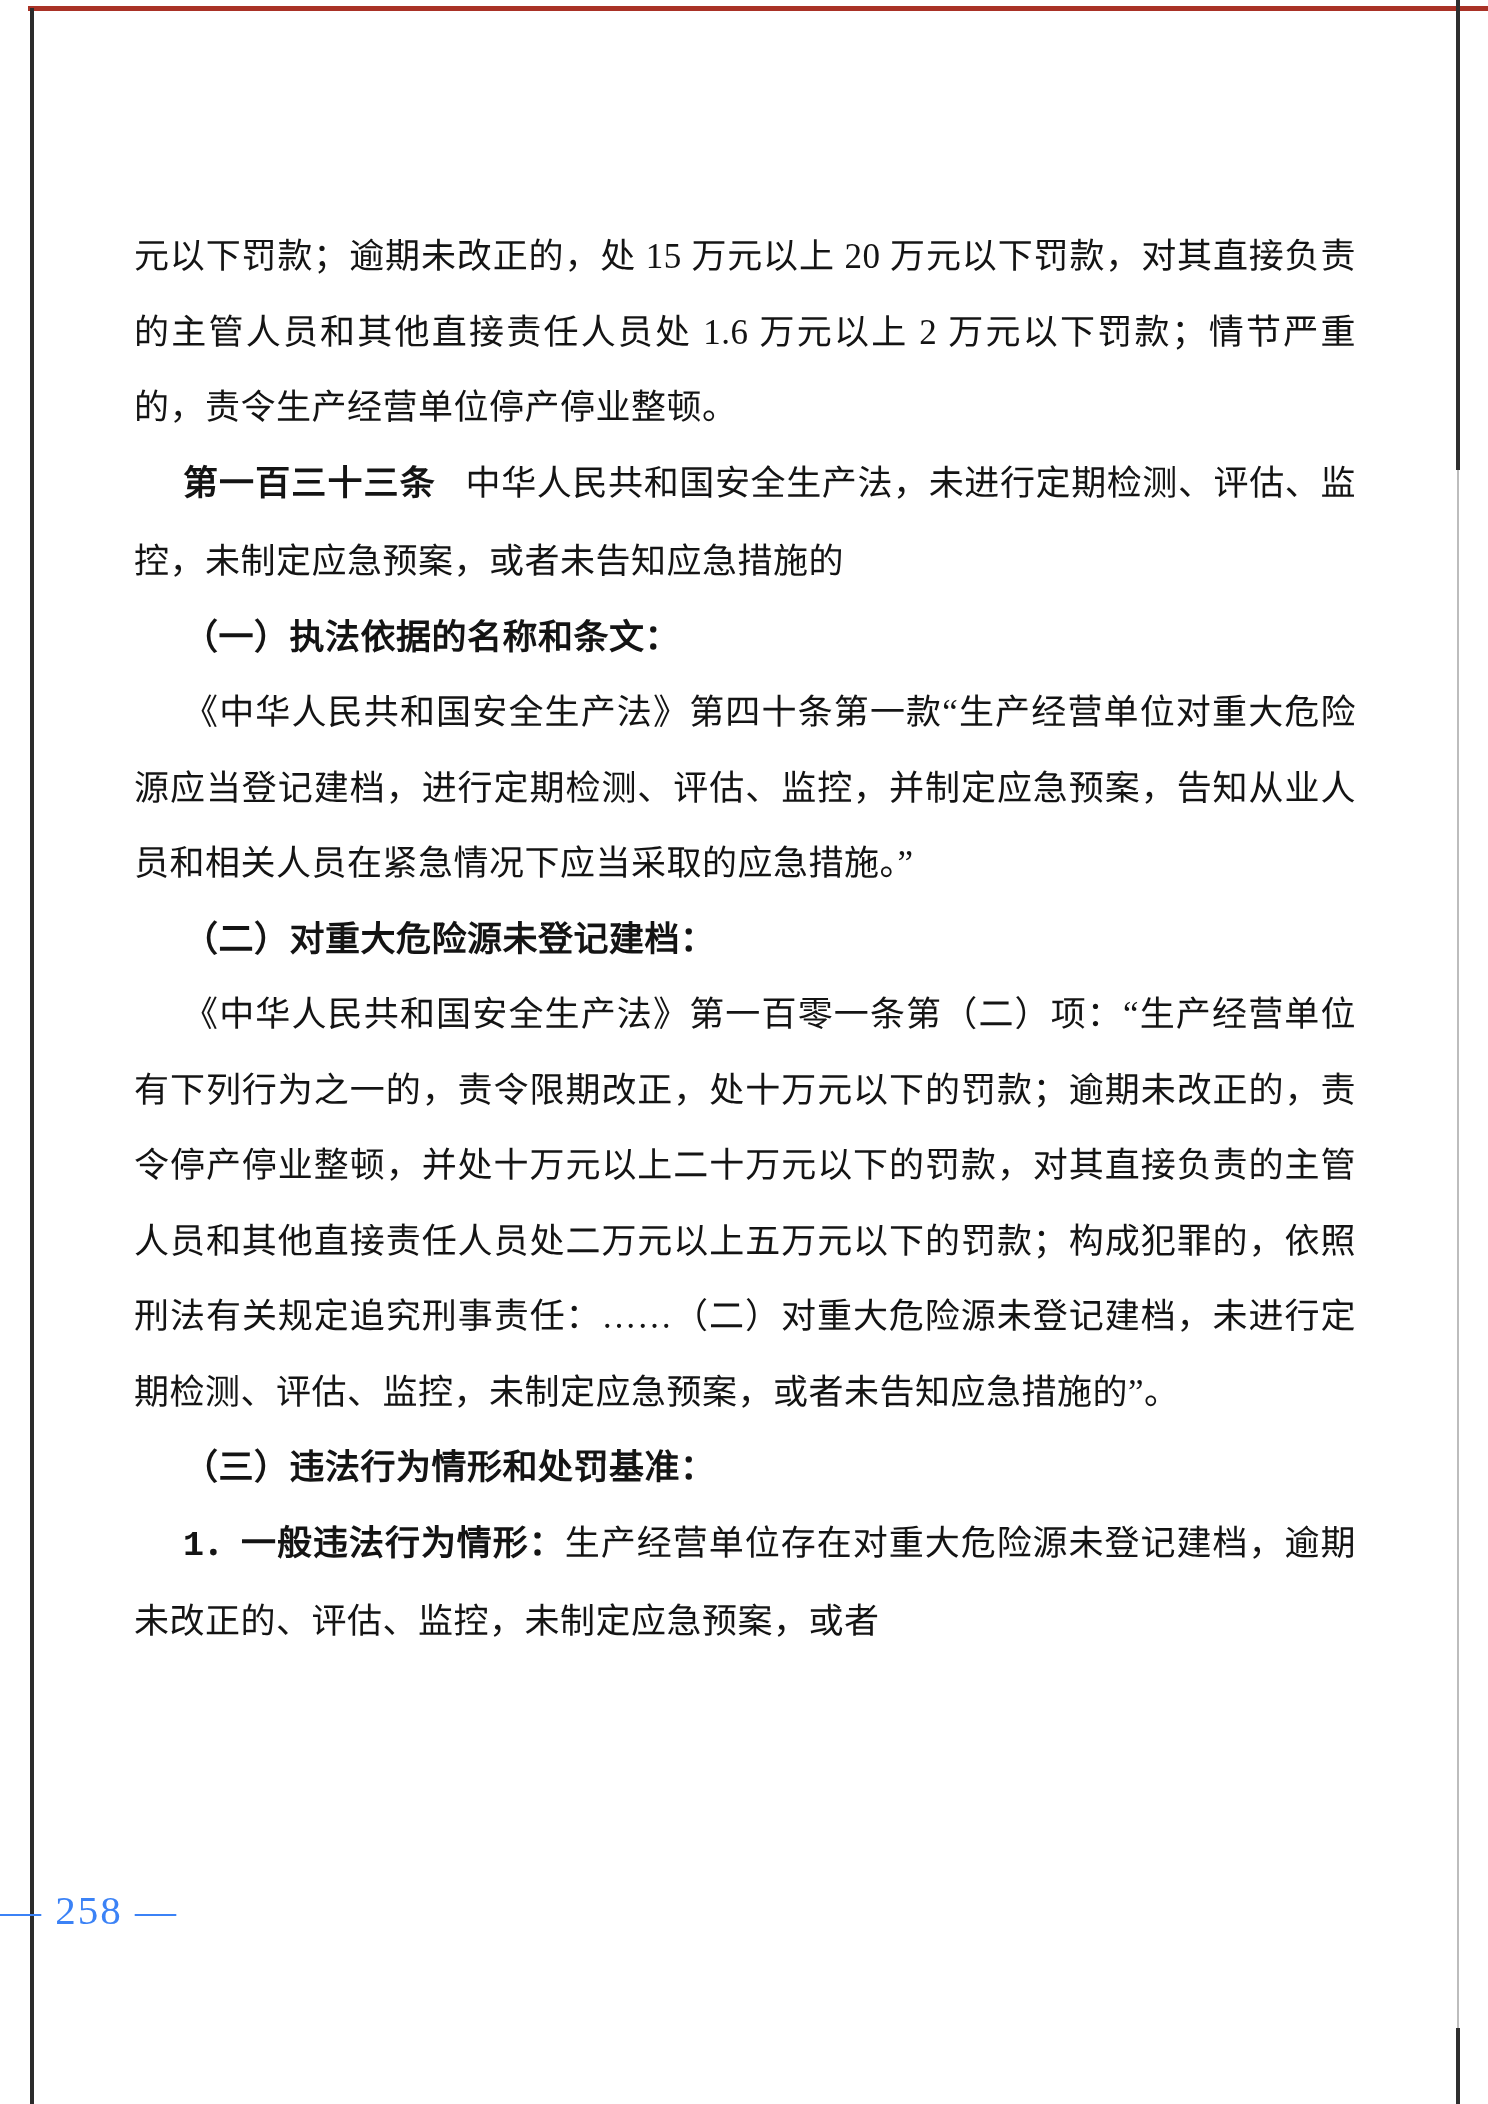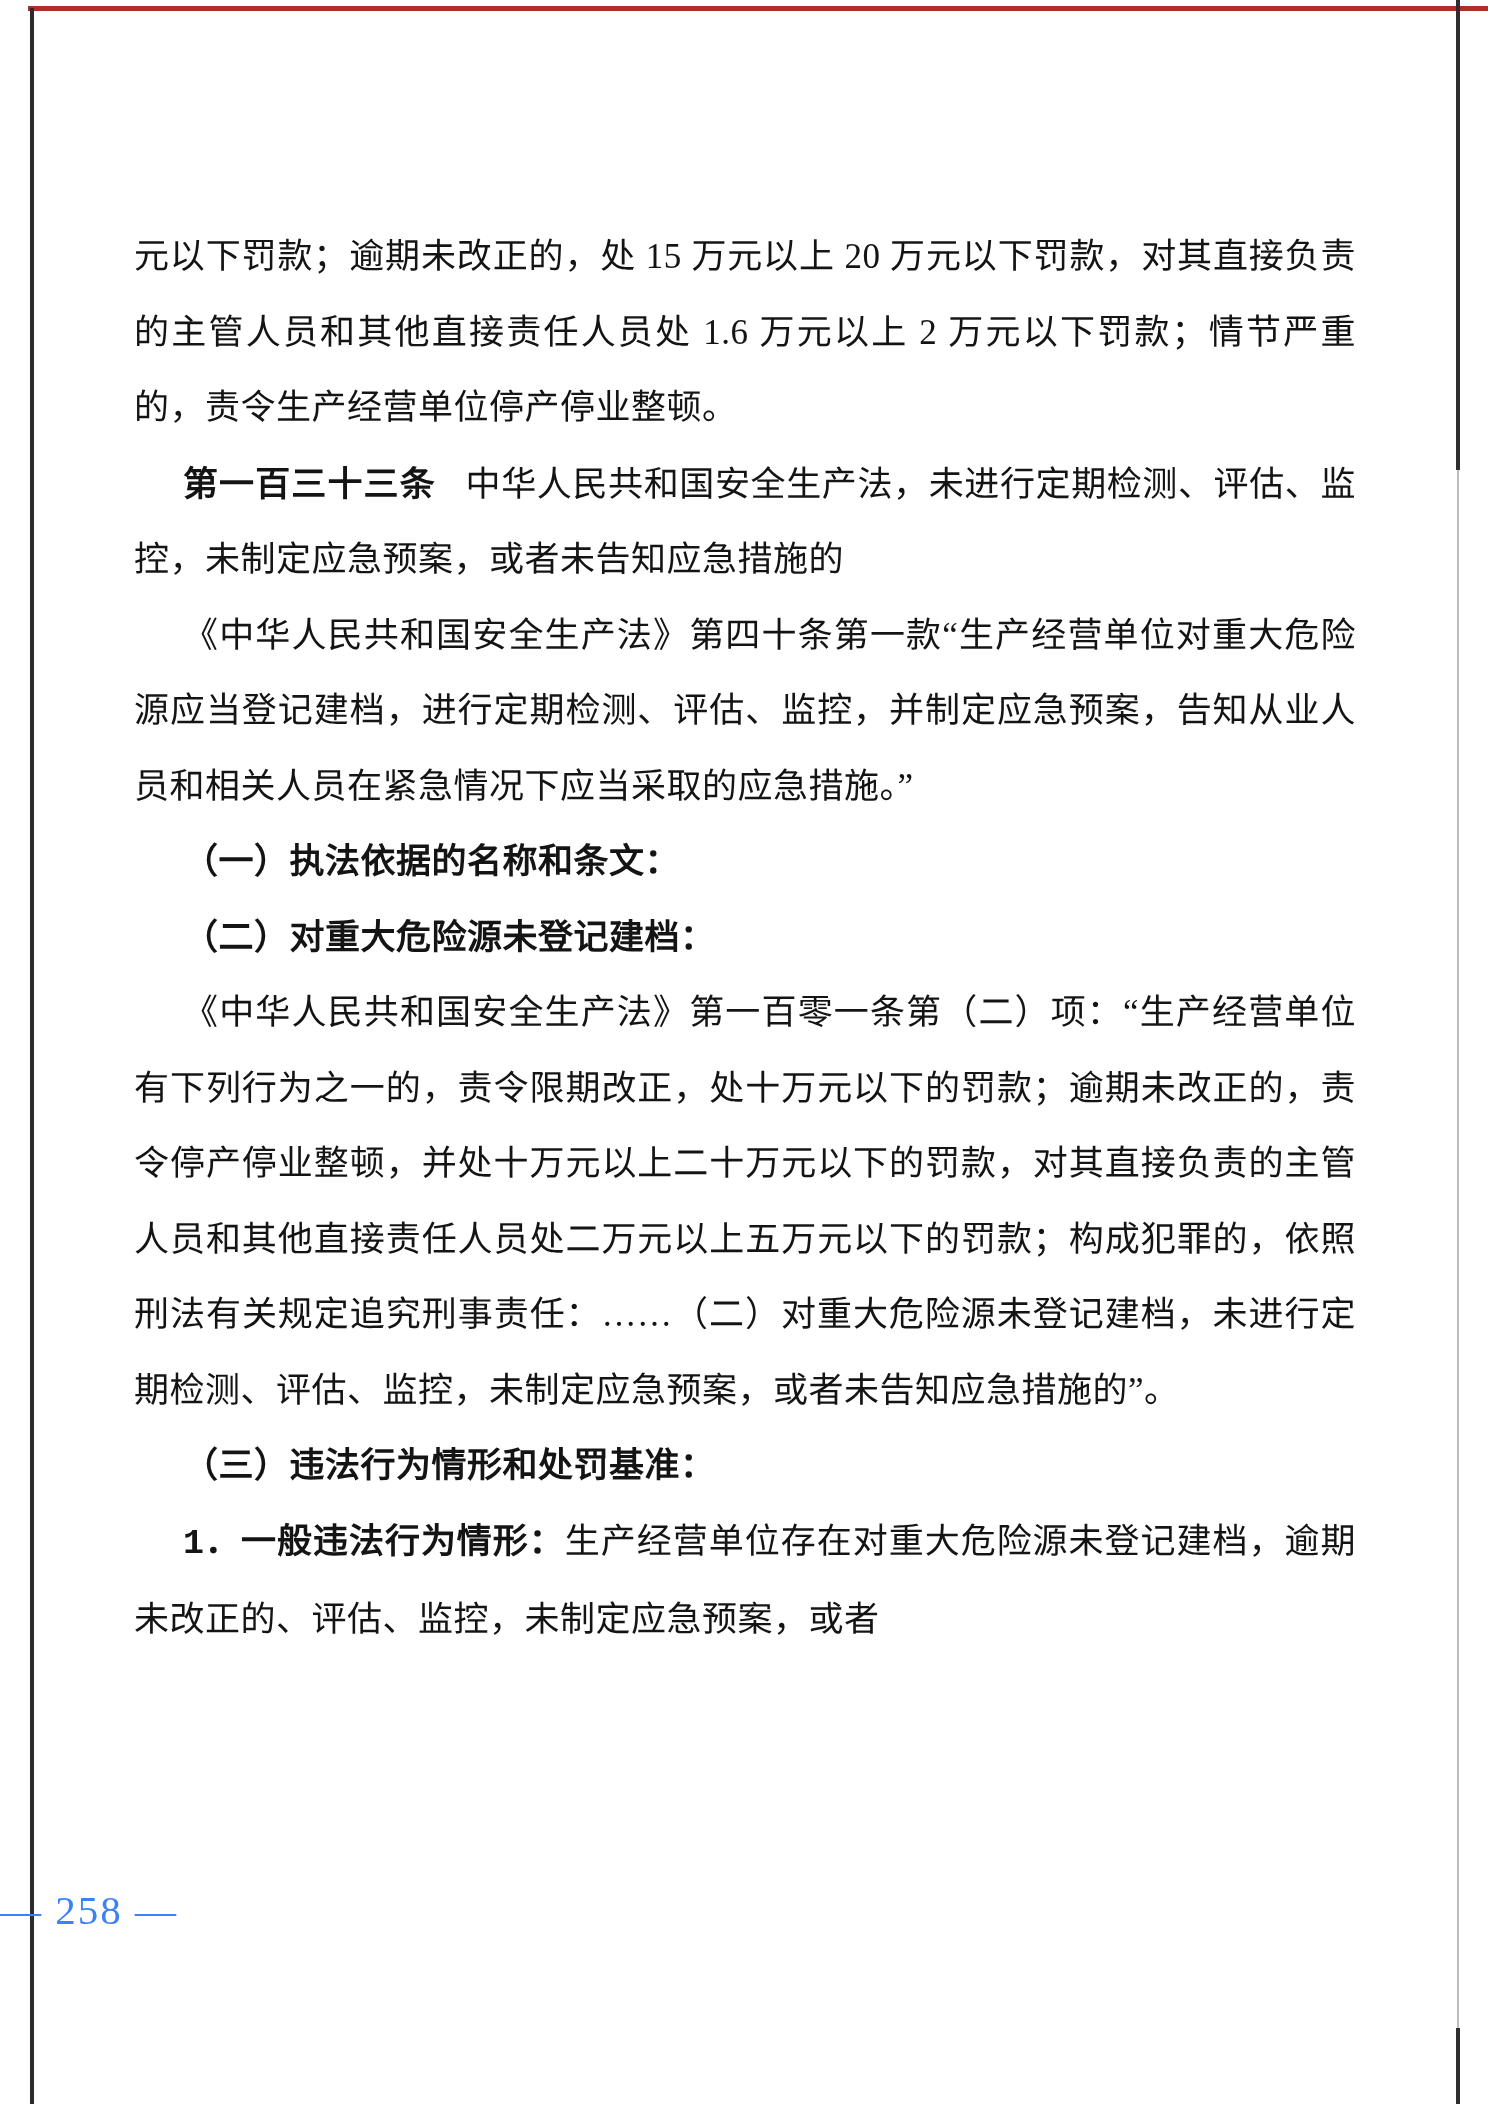--- a/index.html
+++ b/index.html
@@ -32,21 +32,21 @@
     letter-spacing: 0.5px;
   }
   .para { margin: 0; padding: 0; }
   .indent { text-indent: 1.4em; }
   .heading {
     font-weight: 700;
     font-family: "Liberation Serif", "DejaVu Serif", serif;
   }
   .article-lead {
     font-weight: 700;
-    font-family: Liberation Sans, sans-serif;
+    font-family: Liberation Mono, monospace;
     margin-right: 0.85em;
     letter-spacing: 1px;
   }
   .num-lead {
     font-weight: 700;
     font-family: Liberation Mono, monospace;
   }
   .footer {
     position: absolute;
     top: 1886px;
@@ -63,21 +63,21 @@
 
 <div class="edge edge-top"></div>
 <div class="edge edge-left"></div>
 <div class="edge edge-right-top"></div>
 <div class="edge edge-right-mid"></div>
 <div class="edge edge-right-bottom"></div>
 
 <div class="text-block">
     <p class="para">元以下罚款；逾期未改正的，处 15 万元以上 20 万元以下罚款，对其直接负责的主管人员和其他直接责任人员处 1.6 万元以上 2 万元以下罚款；情节严重的，责令生产经营单位停产停业整顿。</p>
     <p class="para indent"><b class="article-lead">第一百三十三条</b><span>中华人民共和国安全生产法，未进行定期检测、评估、监控，未制定应急预案，或者未告知应急措施的</span></p>
+    <p class="para heading indent">（一）执法依据的名称和条文：</p>
     <p class="para indent">《中华人民共和国安全生产法》第四十条第一款“生产经营单位对重大危险源应当登记建档，进行定期检测、评估、监控，并制定应急预案，告知从业人员和相关人员在紧急情况下应当采取的应急措施。”</p>
-    <p class="para heading indent">（一）执法依据的名称和条文：</p>
     <p class="para heading indent">（二）对重大危险源未登记建档：</p>
     <p class="para indent">《中华人民共和国安全生产法》第一百零一条第（二）项：“生产经营单位有下列行为之一的，责令限期改正，处十万元以下的罚款；逾期未改正的，责令停产停业整顿，并处十万元以上二十万元以下的罚款，对其直接负责的主管人员和其他直接责任人员处二万元以上五万元以下的罚款；构成犯罪的，依照刑法有关规定追究刑事责任：……（二）对重大危险源未登记建档，未进行定期检测、评估、监控，未制定应急预案，或者未告知应急措施的”。</p>
     <p class="para heading indent">（三）违法行为情形和处罚基准：</p>
     <p class="para indent"><b class="num-lead">1．一般违法行为情形：</b><span>生产经营单位存在对重大危险源未登记建档，逾期未改正的、评估、监控，未制定应急预案，或者</span></p>
   </div>
 
 <div class="footer">— 258 —</div>
 
 </body></html>

